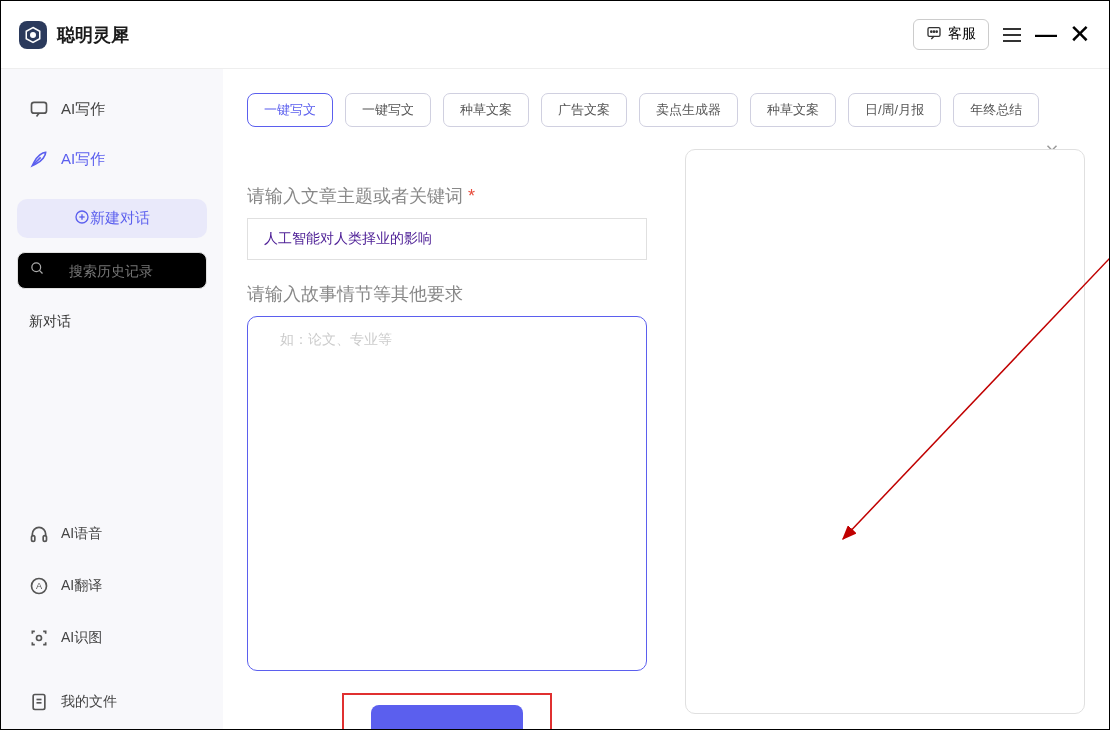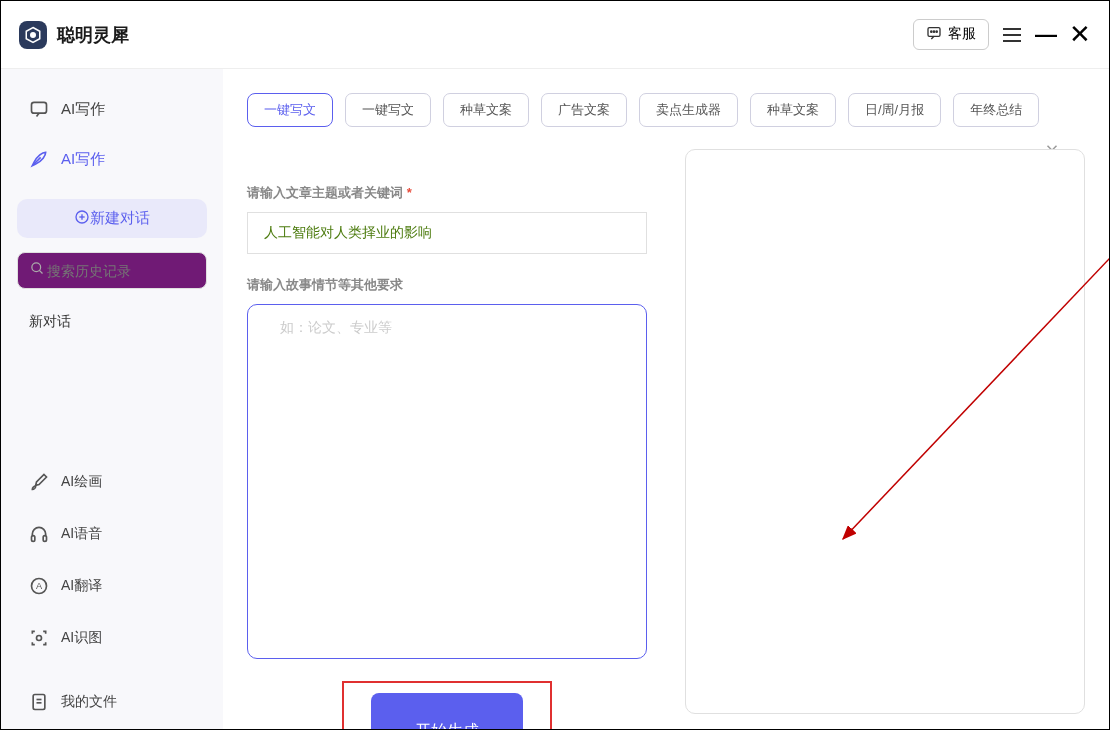--- a/index.html
+++ b/index.html
@@ -20,42 +20,42 @@
     
     
     .layout { display: flex; height: calc(100% - 55px); }
     
     
     .sidebar { width: 222px; background: #f8f8fb; display: flex; flex-direction: column; padding: 18px 12px 12px; }
     .nav-item { display: flex; align-items: center; gap: 12px; padding: 12px 16px; border-radius: 10px; font-size: 15px; color: #444; cursor: pointer; margin-bottom: 6px; }
     .nav-item.active { color: #5b5fee; font-weight: 500; }
     .nav-icon { width: 20px; height: 20px; display: flex; align-items: center; justify-content: center; }
     .new-chat-btn { display: flex; align-items: center; justify-content: center; padding: 10px; background: #e9e9fa; color: #5b5fee; border-radius: 10px; font-size: 15px; cursor: pointer; margin: 12px 4px 14px; }
-    .search-box { display: flex; align-items: center; gap: 2px; padding: 8px 12px; border: 1px solid #e0e0e0; border-radius: 8px; background: #701a75; margin: 0 4px 14px; }
+    .search-box { display: flex; align-items: center; gap: 24px; padding: 8px 12px; border: 1px solid #e0e0e0; border-radius: 8px; background: #000000; margin: 0 4px 14px; }
     .search-box input { border: none; outline: none; font-size: 14px; flex: 1; color: #999; background: transparent; }
     .history-item { padding: 10px 16px; font-size: 14px; color: #333; cursor: pointer; font-family: Liberation Mono, monospace; }
     .sidebar-spacer { flex: 1; }
     .bottom-nav { display: flex; flex-direction: column; gap: 2px; }
     .bottom-nav .nav-item { font-size: 14px; padding: 12px 16px; }
     
     
     .main { flex: 1; display: flex; padding: 24px 24px 20px; gap: 18px; position: relative; }
     .form-col { width: 400px; display: flex; flex-direction: column; }
     .preview-col { flex: 1; border: 1px solid #e0e0e0; border-radius: 10px; background: #fff; }
     
     
     .tabs-row { display: flex; gap: 12px; margin-bottom: 22px; align-items: center; flex-wrap: wrap; }
     .tab-btn { padding: 7px 16px; border: 1px solid #d0d0e0; border-radius: 7px; font-size: 13px; color: #555; background: #fff; cursor: pointer; white-space: nowrap; }
     .tab-btn.active { border-color: #5b5fee; color: #5b5fee; border-radius: 8px; }
     .expand-icon { margin-left: auto; color: #999; cursor: pointer; padding: 0 6px; font-size: 18px; }
     
     
-    .field-label { font-size: 13px; color: #888; margin-bottom: 10px; font-weight: bold; }
+    .field-label { font-size: 18px; color: #888; margin-bottom: 10px; }
     .required { color: #e74c3c; }
-    .text-input { width: 100%; padding: 12px 16px; border: 1px solid #e0e0e0; border-radius: 0; font-size: 14px; color: #4d7c0f; outline: none; background: #fff; }
+    .text-input { width: 100%; padding: 12px 16px; border: 1px solid #e0e0e0; border-radius: 0; font-size: 14px; color: #4c1d95; outline: none; background: #fff; }
     .field-gap { height: 22px; }
     .textarea-input { width: 100%; height: 355px; padding: 14px 32px; border: 1.5px solid #5b5fee; border-radius: 10px; font-size: 14px; color: #333; outline: none; resize: none; font-family: inherit; }
     .textarea-input::placeholder { color: #ccc; }
     
     
     .generate-wrap { display: flex; justify-content: center; margin-top: 18px; border: 2px solid #e03030; padding: 10px 10px; width: 210px; margin-left: auto; margin-right: auto; }
     .generate-btn { padding: 28px 44px; background: #5b5fee; color: #fff; border: none; border-radius: 8px; font-size: 16px; cursor: pointer; }
     
     
     .arrow-svg { position: absolute; top: 60px; left: 600px; pointer-events: none; z-index: 10; }
@@ -134,29 +134,20 @@
         <svg width="15" height="15" viewBox="0 0 24 24" fill="none" stroke="#aaa" stroke-width="2">
             <circle cx="10" cy="10" r="7"></circle>
             <line x1="20" y1="20" x2="15" y2="15"></line>
           </svg>
       </span>
       <input type="text" placeholder="搜索历史记录" style="">
     </div>
     <div class="history-item">新对话</div>
     <div class="sidebar-spacer"></div>
     <div class="bottom-nav">
-      <div class="nav-item">
-        <span class="nav-icon">
-          <svg width="20" height="20" viewBox="0 0 24 24" fill="none" stroke="#555" stroke-width="2">
-              <path d="M18 3l3 3-9 9-4 1 1-4 9-9z"></path>
-              <path d="M8 17c-2 0-4 2-4 4 2 0 4-2 4-4z"></path>
-            </svg>
-        </span>
-        <span>AI绘画</span>
-      </div>
       <div class="nav-item">
         <span class="nav-icon">
           <svg width="20" height="20" viewBox="0 0 24 24" fill="none" stroke="#555" stroke-width="2">
               <path d="M4 14v-2a8 8 0 0116 0v2"></path>
               <rect x="3" y="14" width="4" height="7" rx="2"></rect>
               <rect x="17" y="14" width="4" height="7" rx="2"></rect>
             </svg>
         </span>
         <span>AI语音</span>
       </div>

